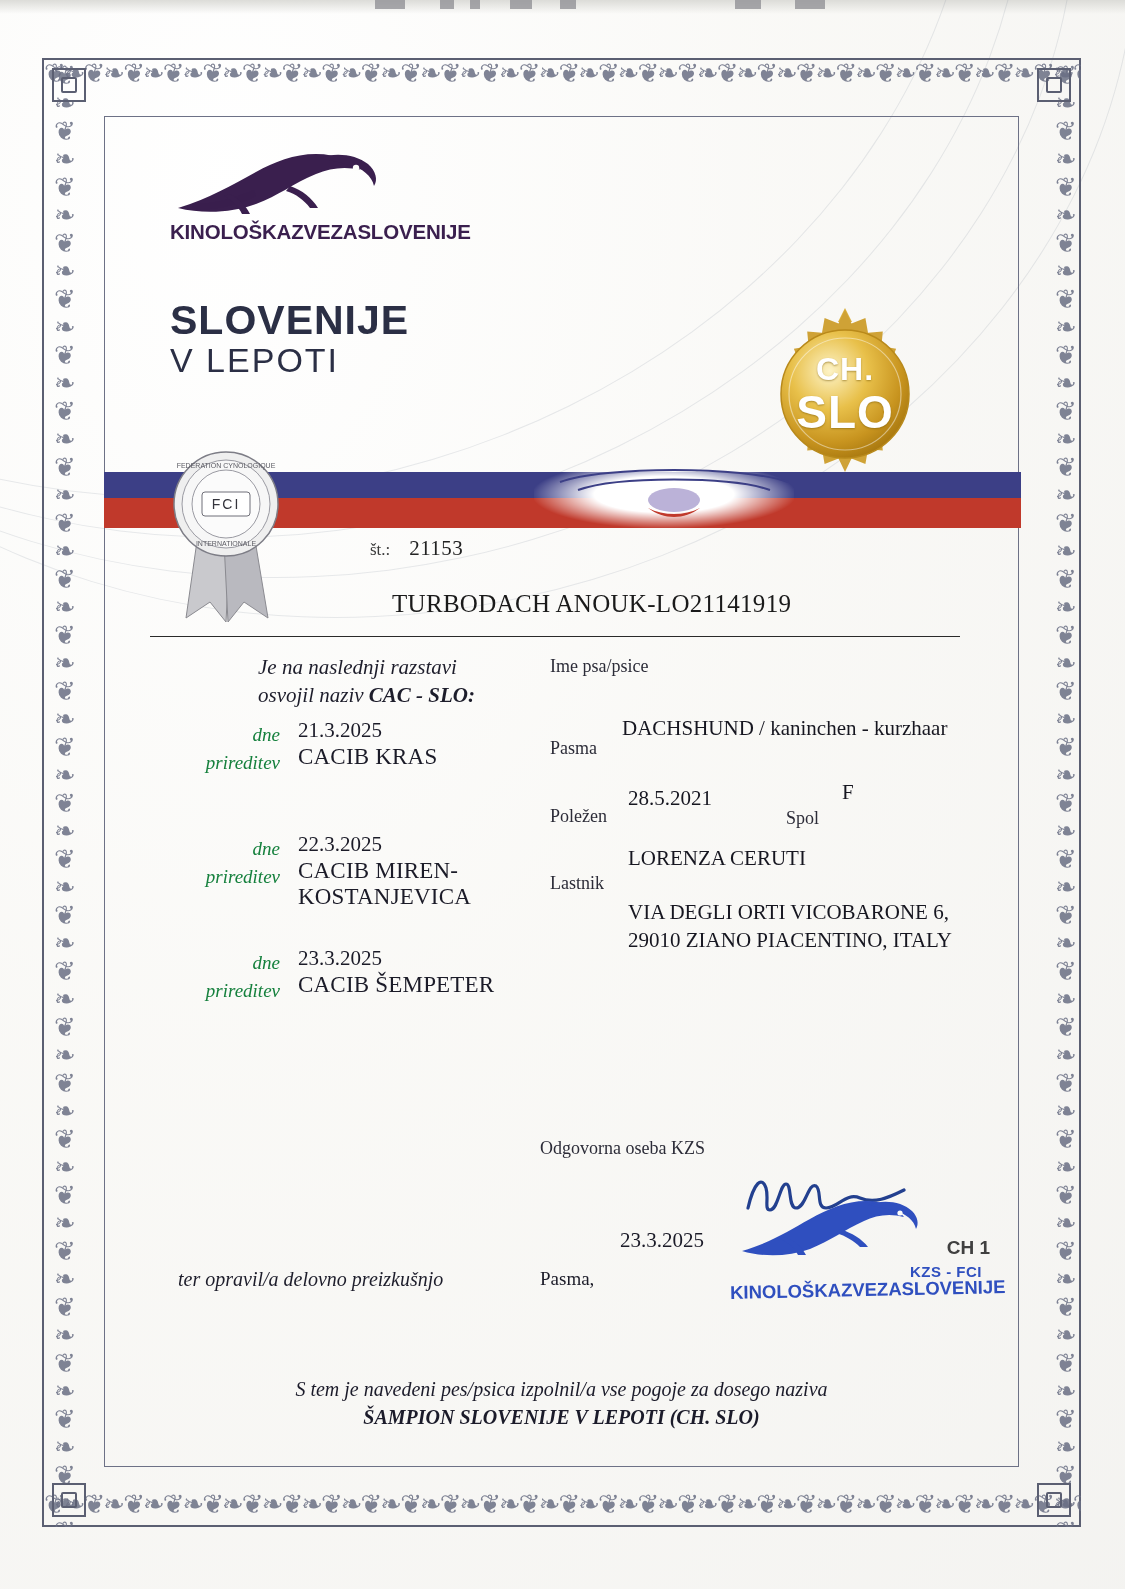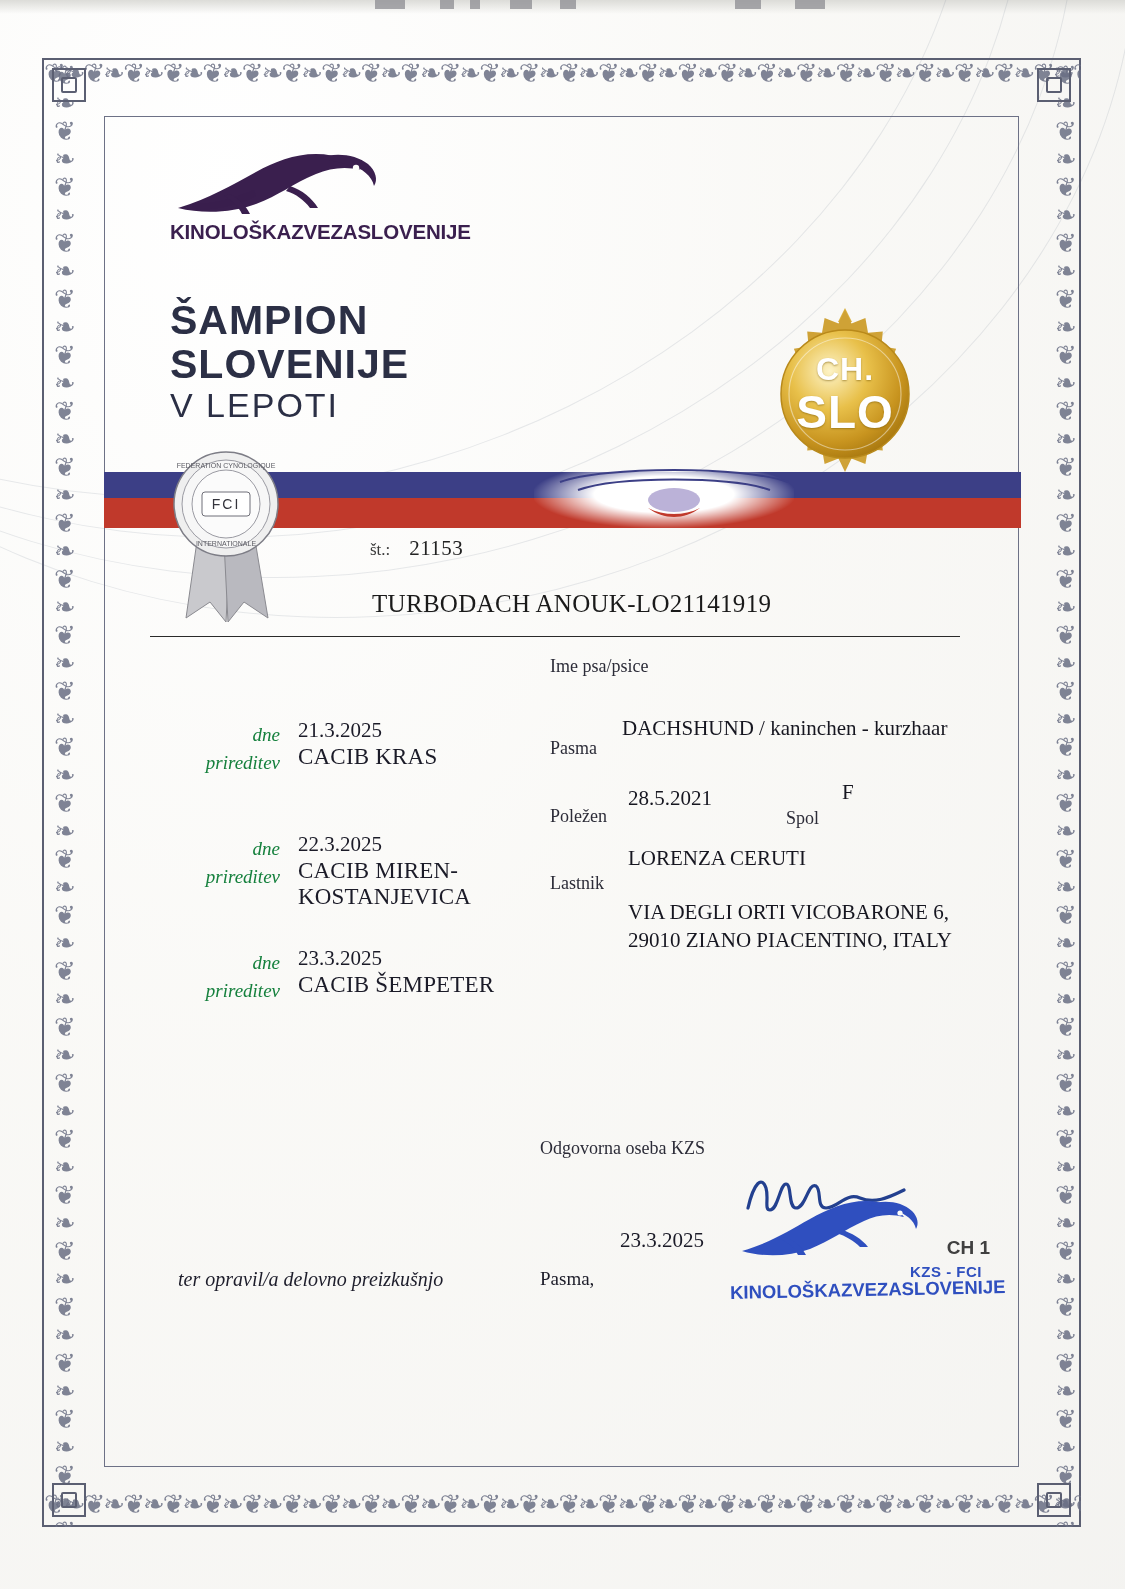--- a/index.html
+++ b/index.html
@@ -173,21 +173,21 @@
     position: absolute;
     left: 250px; top: 408px;
     font-size: 20px;
     color: #222;
   }
   .st-row .st-label { font-size: 17px; color: #3a3a3a; }
   .st-row .st-value { margin-left: 14px; font-size: 21px; letter-spacing: .4px; }
 
   .dog-name {
     position: absolute;
-    left: 252px; top: 462px;
+    left: 272px; top: 462px;
     font-size: 25px;
     letter-spacing: .3px;
     color: #1a1a1a;
   }
   .rule {
     position: absolute;
     left: 30px; top: 508px; width: 810px;
     border-top: 1.5px solid #2a2a2a;
   }
 
@@ -366,21 +366,20 @@
           <circle cx="186" cy="22" r="3.2" fill="#fdfdfb"></circle>
           <path d="M22 58 C46 58, 64 52, 84 44 L86 50 C66 60, 44 64, 22 64 Z" opacity=".85"></path>
           <path d="M120 40 C132 44, 142 52, 148 62 L140 62 C134 54, 126 48, 116 45 Z"></path>
           <path d="M60 48 C70 54, 76 60, 80 68 L72 68 C68 60, 62 54, 54 50 Z"></path>
         </g>
       </svg>
       <div class="kzs-word">KINOLOŠKAZVEZASLOVENIJE</div>
     </div>
 
     <div class="title">
-      <div class="l1">ŠAMPION</div>
       <div class="l2">SLOVENIJE</div>
       <div class="l3">V LEPOTI</div>
     </div>
 
     <div class="seal">
       <svg width="172" height="172" viewBox="0 0 172 172">
         <defs>
           <radialGradient id="gold" cx="38%" cy="32%" r="72%">
             <stop offset="0%" stop-color="#fdf3c6"></stop>
             <stop offset="42%" stop-color="#e8c04a"></stop>
@@ -436,20 +435,24 @@
     </div>
 
     <div class="st-row">
       <span class="st-label">št.:</span>
       <span class="st-value">21153</span>
     </div>
 
     <div class="dog-name">TURBODACH ANOUK-LO21141919</div>
     <div class="rule"></div>
 
+    <div class="lead">
+      <div>Je na naslednji razstavi</div>
+      <div><span>osvojil naziv </span><b>CAC - SLO:</b></div>
+    </div>
 
     <div class="shows">
       <div class="show-row">
         <div class="lbl dne">dne</div>
         <div class="lbl prir">prireditev</div>
         <div class="date">21.3.2025</div>
         <div class="place">CACIB KRAS</div>
       </div>
       <div class="show-row">
         <div class="lbl dne">dne</div>
@@ -502,15 +505,19 @@
           <circle cx="164" cy="24" r="2.6" fill="#fdfdfb"></circle>
           <path d="M104 40 C116 44, 126 50, 132 58 L124 58 C118 52, 110 47, 100 44 Z"></path>
           <path d="M50 48 C60 53, 66 58, 70 66 L62 66 C58 58, 52 53, 44 50 Z"></path>
         </g>
       </svg>
       <div class="stamp-ch">CH 1</div>
       <div class="stamp-kzsfci">KZS - FCI</div>
       <div class="stamp-word">KINOLOŠKAZVEZASLOVENIJE</div>
     </div>
 
+    <div class="footer">
+      <div class="fl1">S tem je navedeni pes/psica izpolnil/a vse pogoje za dosego naziva</div>
+      <div class="fl2">ŠAMPION SLOVENIJE V LEPOTI (CH. SLO)</div>
+    </div>
 
   </div>
 </div>
 
 </body></html>

